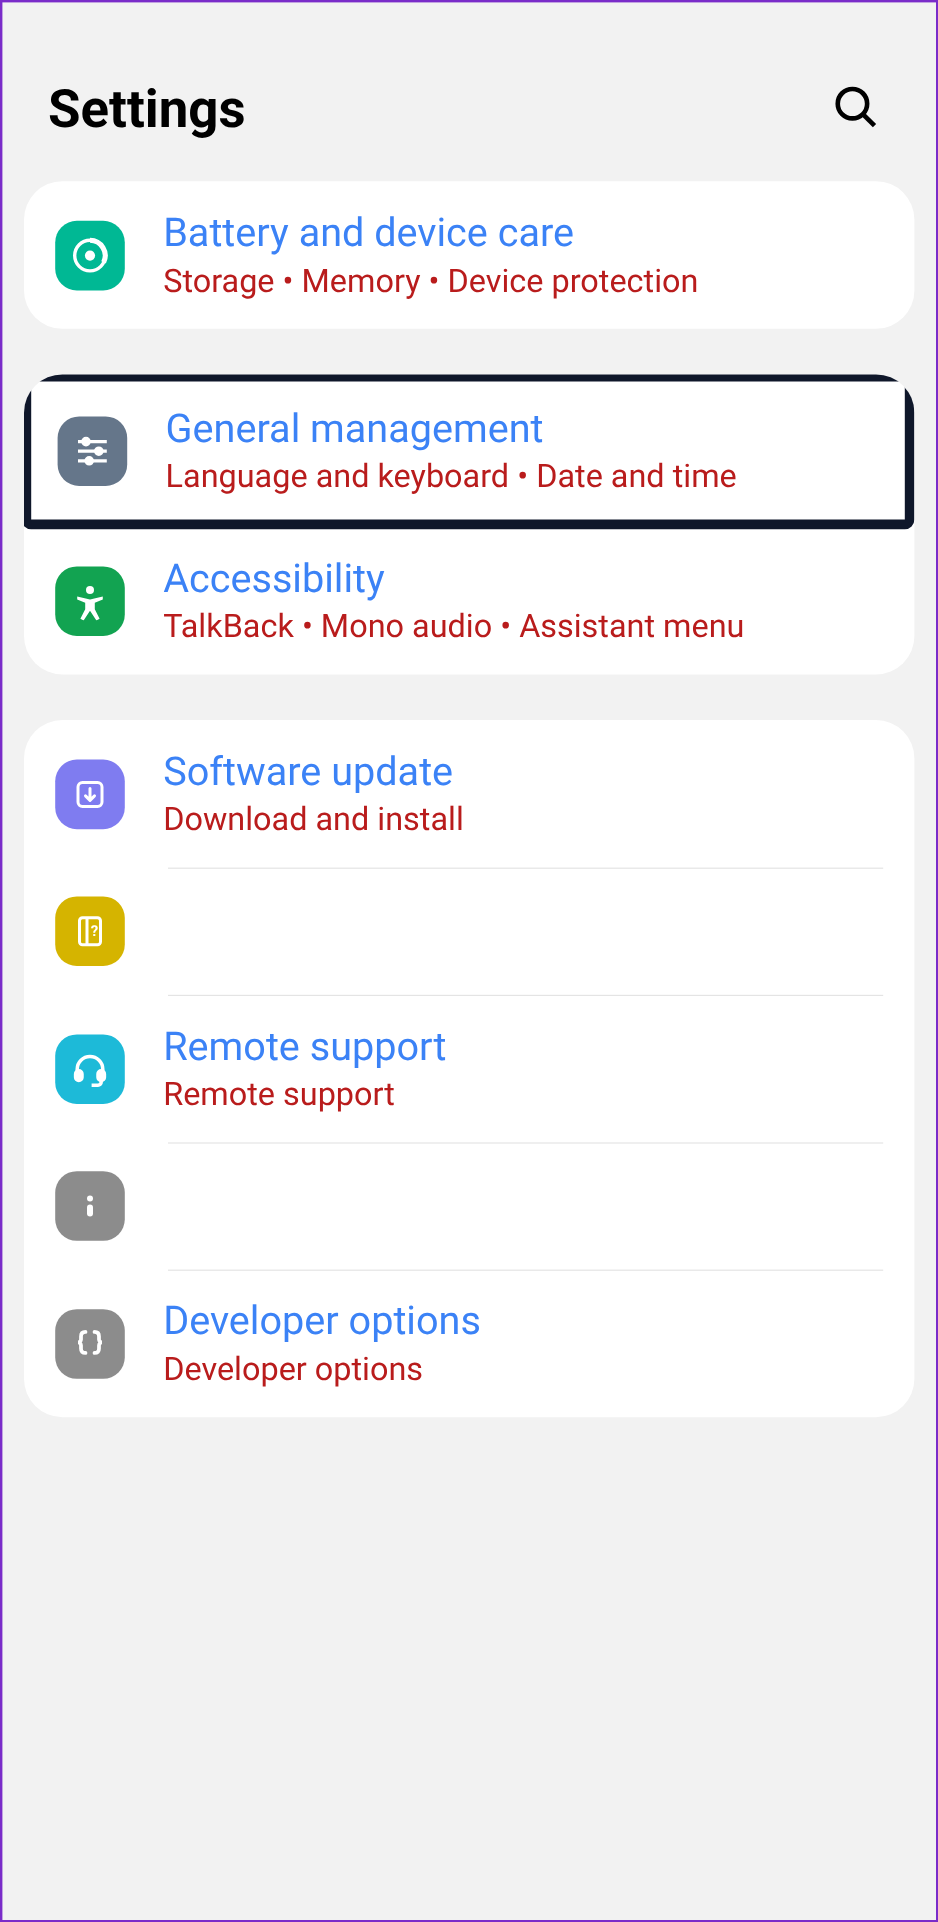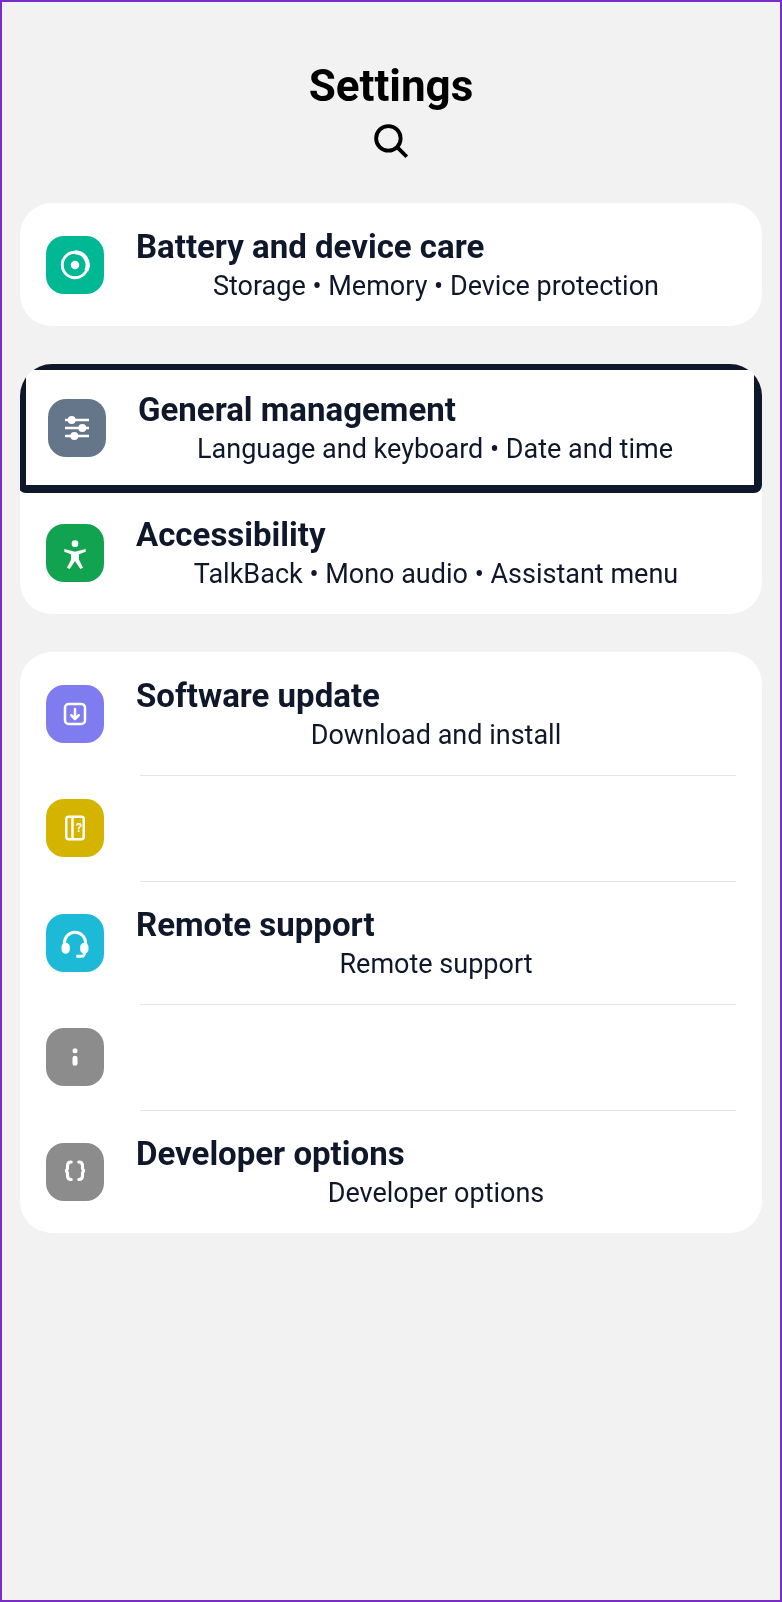--- a/index.html
+++ b/index.html
@@ -10,21 +10,20 @@
     font-family: -apple-system, BlinkMacSystemFont, "Segoe UI", Roboto, sans-serif;
     border: 2px solid #7a2cc9;
     padding: 18px;
     overflow: hidden;
   }
   .header {
     display: flex;
     justify-content: space-between;
     align-items: center;
     padding: 40px 20px 30px 20px;
-    flex-direction: column;
   }
   .header h1 {
     font-size: 44px;
     font-weight: 700;
     color: #000;
   }
   .search-btn {
     background: none;
     border: none;
     cursor: pointer;
@@ -57,29 +56,28 @@
     border-radius: 18px;
     display: flex;
     align-items: center;
     justify-content: center;
     flex-shrink: 0;
     margin-right: 32px;
   }
   .item-text { flex: 1; }
   .item-title {
     font-size: 33px;
-    font-weight: 700;
-    color: #0f172a;
+    font-weight: 400;
+    color: #3b82f6;
     margin-bottom: 4px;
   }
   .item-sub {
     font-size: 27px;
-    color: #0f172a;
+    color: #b91c1c;
     font-weight: 400;
-    text-align: center;
   }
   .highlight-wrap {
     border: 8px solid #0f172a;
     border-radius: 8px;
     margin: -2px 0 -2px -2px;
   }
   
   .bg-teal   { background: #00b894; }
   .bg-blue   { background: #5b9cf5; }
   .bg-slate  { background: #65768a; }

